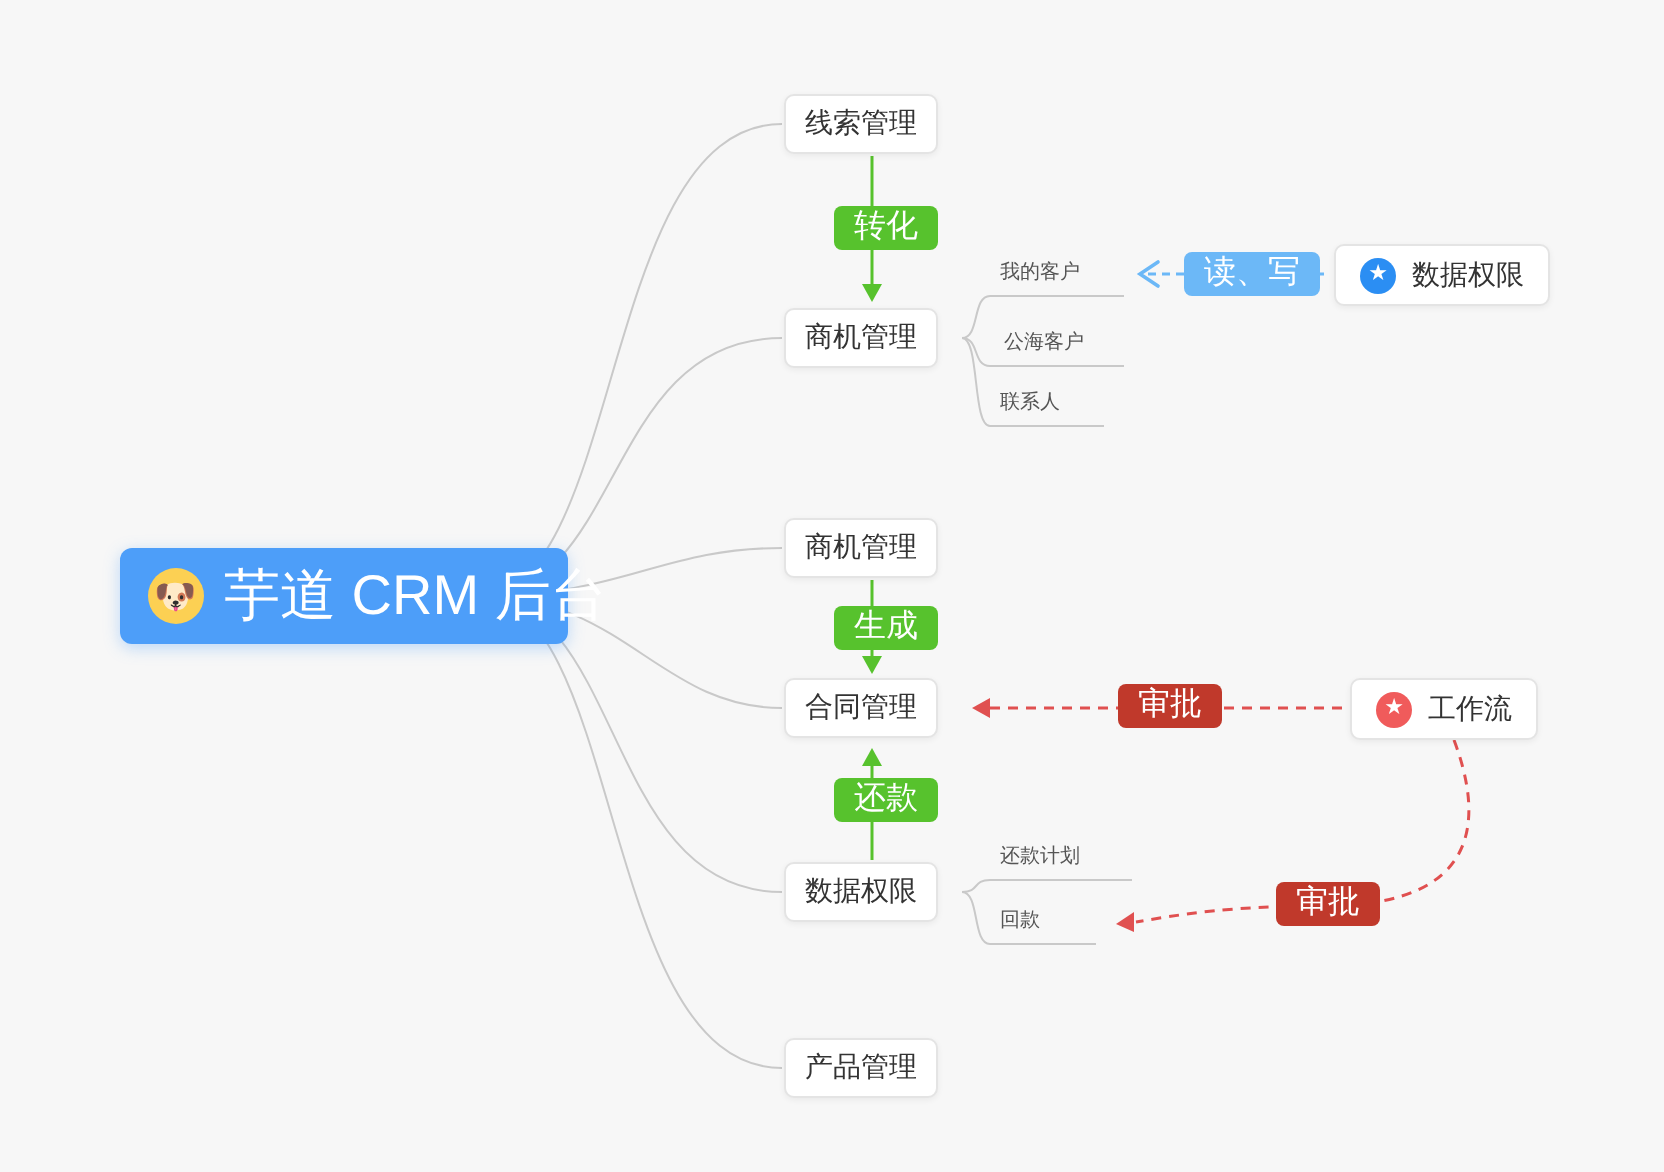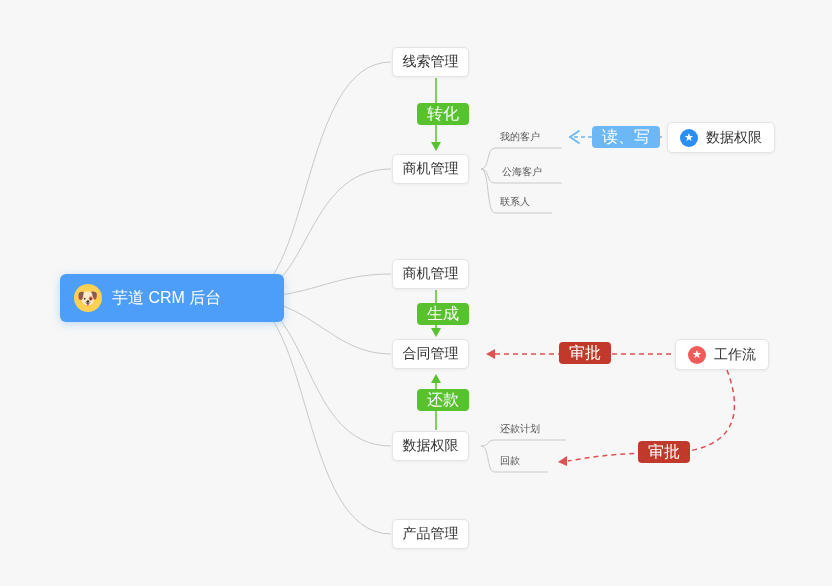--- a/index.html
+++ b/index.html
@@ -13,21 +13,21 @@
   .edge-green { stroke: var(--green, #57c22d); fill: none; stroke-width: 1.5; }
   .head-green { fill: var(--green, #57c22d); stroke: none; }
   .edge-blue  { stroke: var(--light-blue, #6cb8f7); fill: none; stroke-width: 1.5; stroke-dasharray: 4 3; }
   .head-blue  { stroke: var(--light-blue, #6cb8f7); fill: none; stroke-width: 1.8; stroke-linecap: round; }
   .edge-red   { stroke: var(--line-red, #e05050); fill: none; stroke-width: 1.5; stroke-dasharray: 5 4; }
   .head-red   { fill: var(--line-red, #e05050); stroke: none; }
 
   .root-node { position: absolute; left: 60px; top: 274px; width: 224px; height: 48px;
     background: var(--root-blue, #4d9ef9); border-radius: 6px; display: flex; align-items: center;
     padding: 0 14px; gap: 10px; z-index: 2; box-shadow: 0 2px 8px rgba(77,158,249,.35); }
-  .root-label { color: #ffffff; font-size: 16px; white-space: nowrap; }
+  .root-label { color: #ffffff; font-size: 28px; white-space: nowrap; }
   .dog-icon { width: 28px; height: 28px; border-radius: 50%; background: #fcd053;
     display: flex; align-items: center; justify-content: center; font-size: 17px; flex: none; overflow: hidden; }
 
   .node { position: absolute; width: 77px; height: 30px; background: var(--node-bg, #ffffff);
     border: 1px solid var(--node-border, #e4e4e4); border-radius: 5px; display: flex; align-items: center;
     justify-content: center; font-size: 14px; color: var(--node-text, #333333);
     box-shadow: 0 1px 3px rgba(0,0,0,.06); z-index: 2; white-space: nowrap; }
 
   .side-node { position: absolute; height: 31px; background: var(--node-bg, #ffffff);
     border: 1px solid var(--node-border, #e4e4e4); border-radius: 5px; display: flex; align-items: center;

